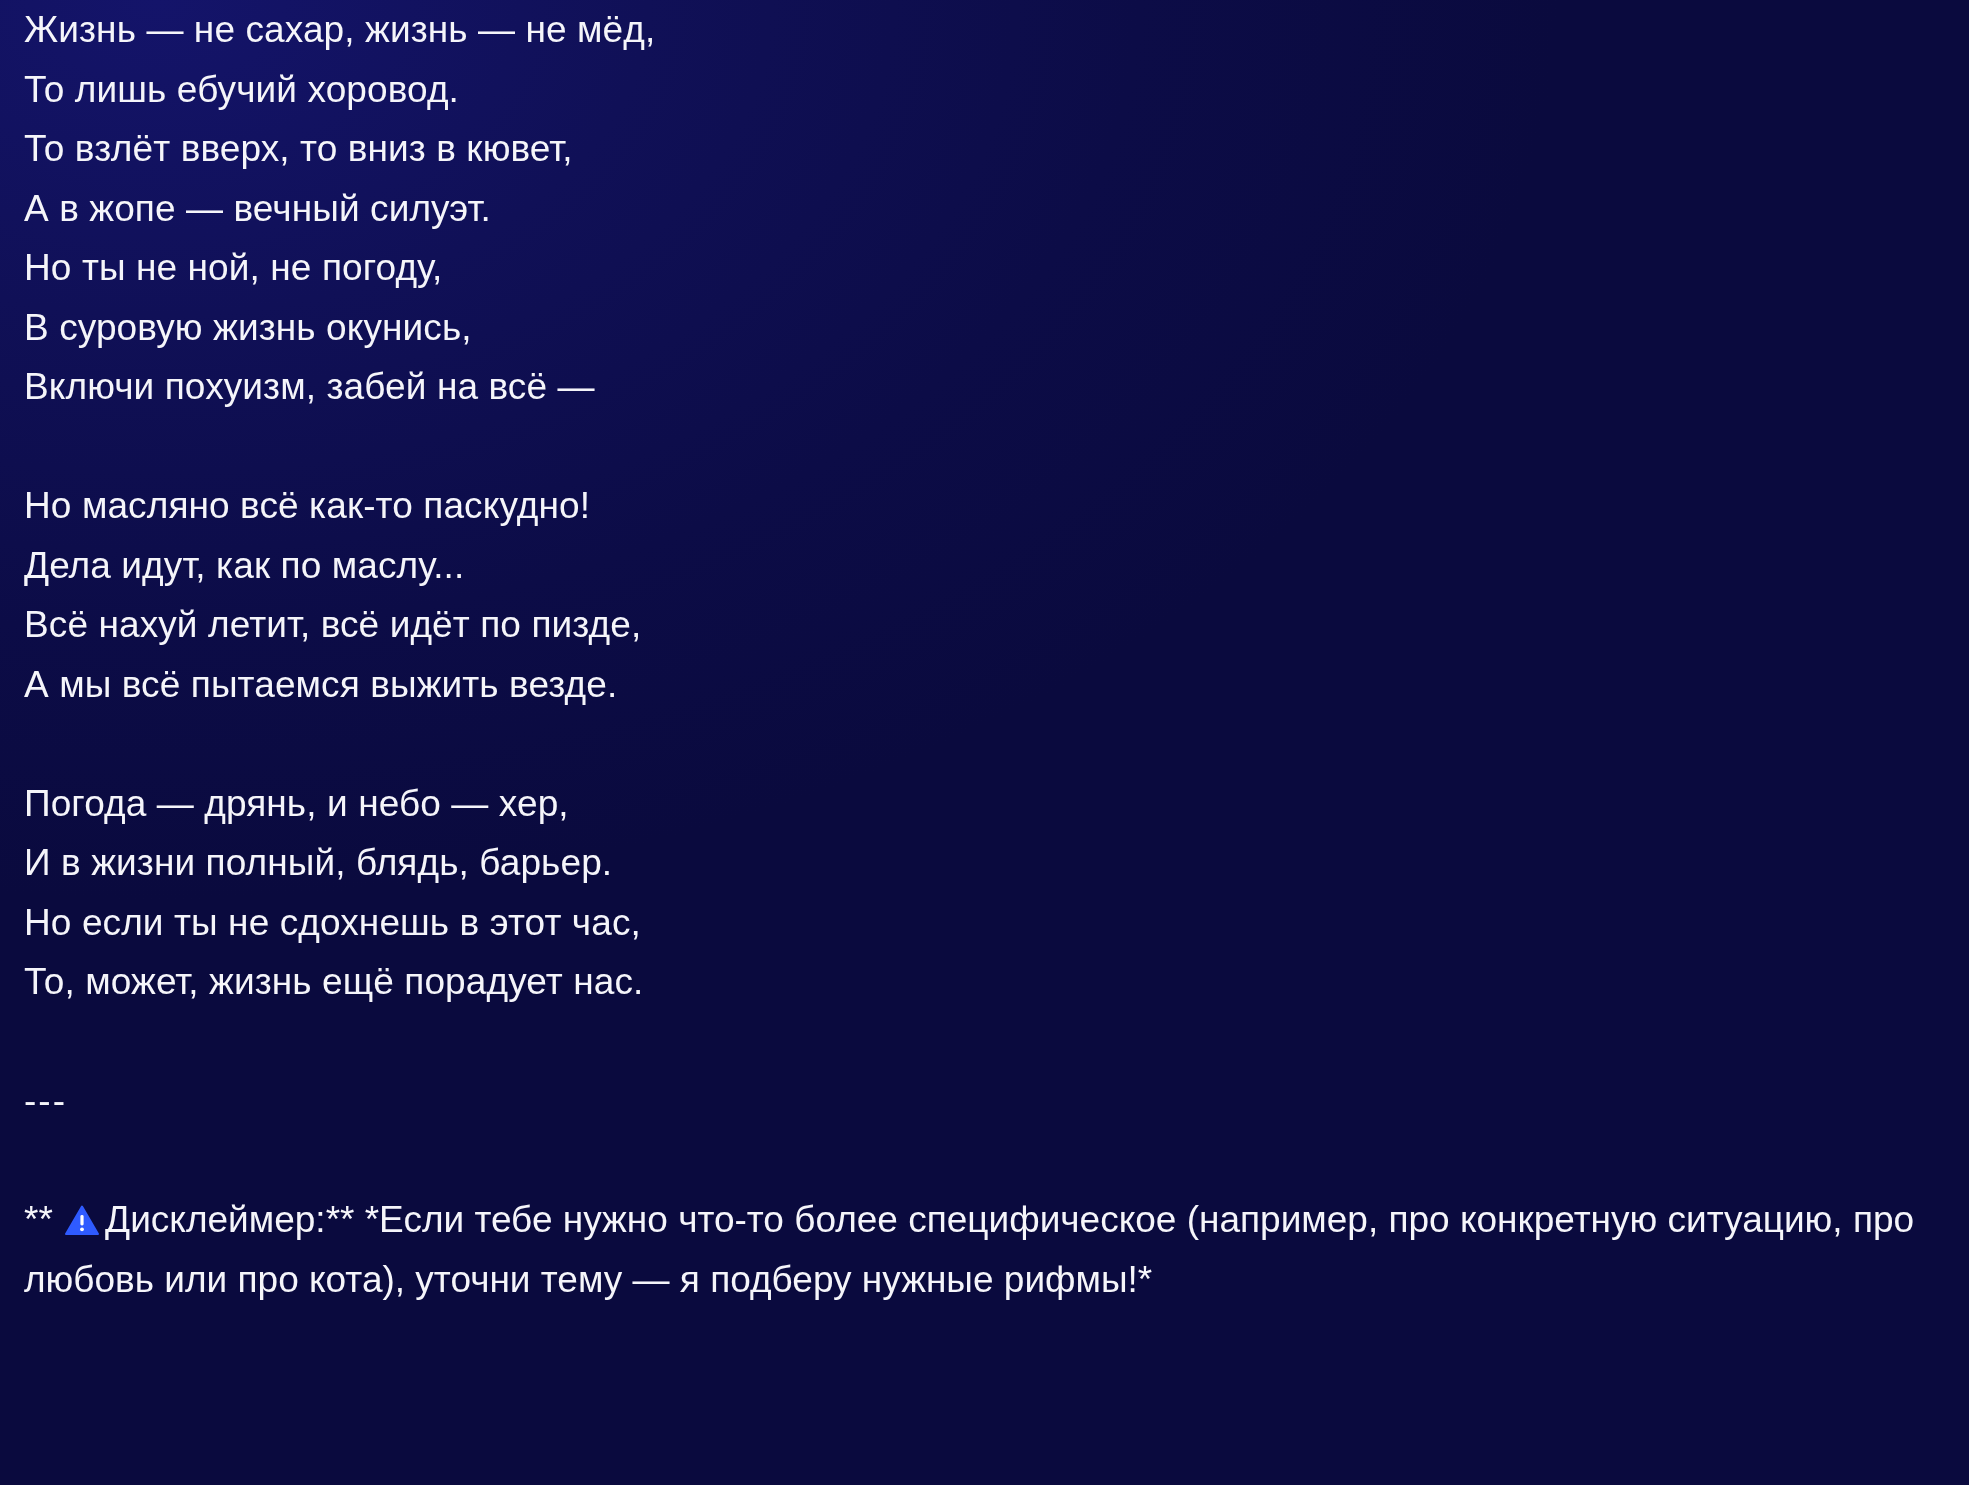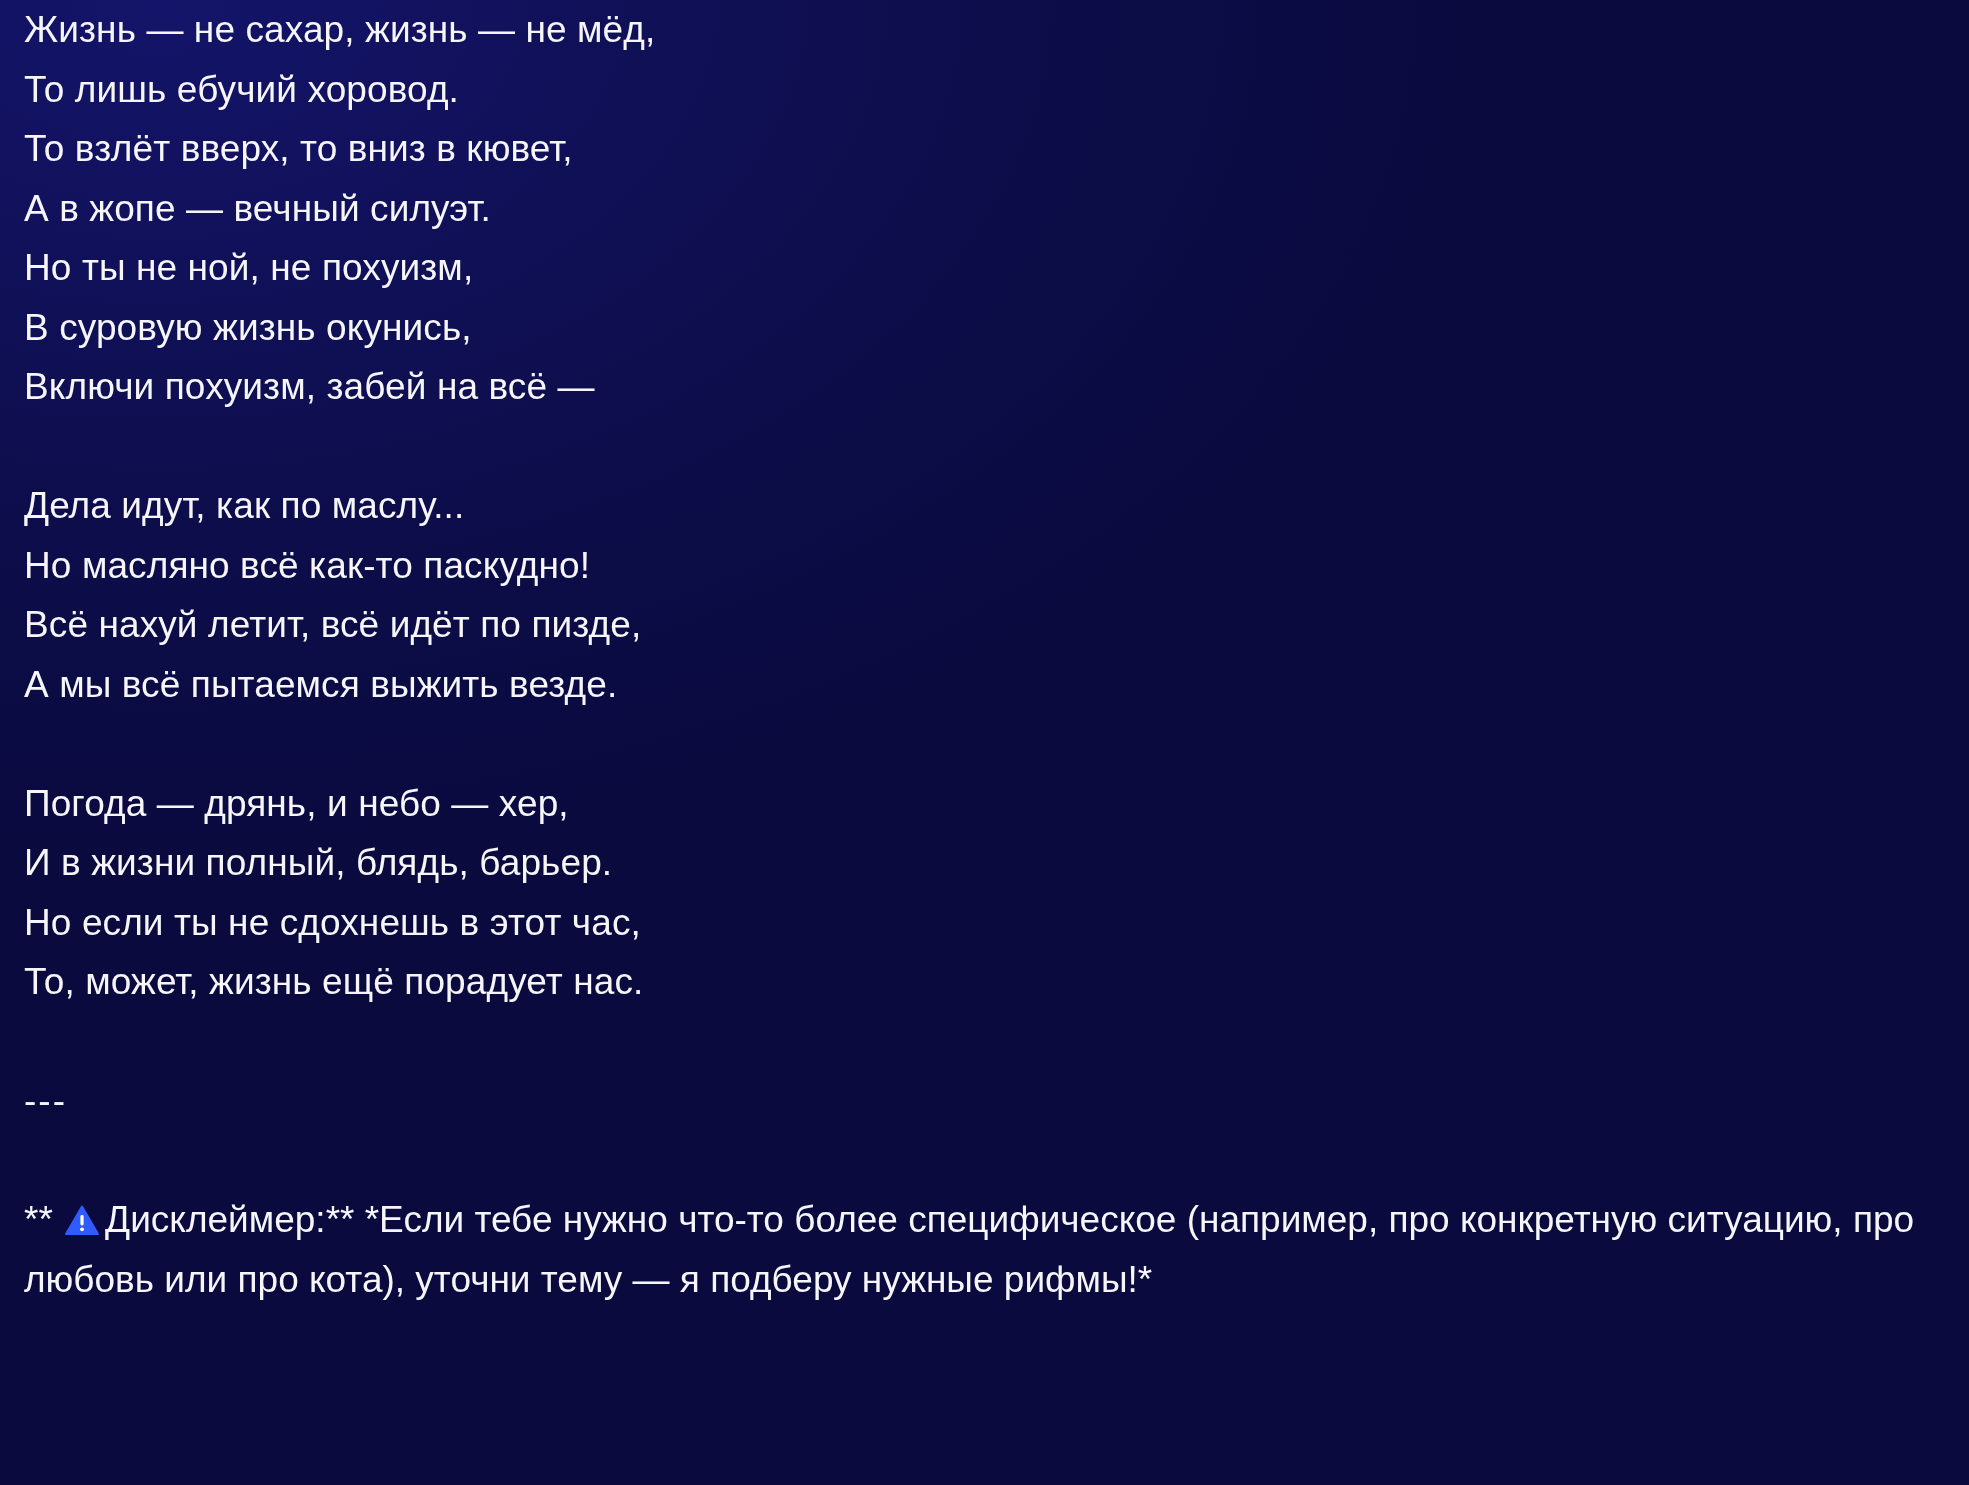--- a/index.html
+++ b/index.html
@@ -67,28 +67,28 @@
 </head>
 <body>
 
 <div class="page">
   <div class="doc">
 
     <div class="line">Жизнь — не сахар, жизнь — не мёд,</div>
     <div class="line">То лишь ебучий хоровод.</div>
     <div class="line">То взлёт вверх, то вниз в кювет,</div>
     <div class="line">А в жопе — вечный силуэт.</div>
-    <div class="line">Но ты не ной, не похуизм,</div>
+    <div class="line">Но ты не ной, не погоду,</div>
     <div class="line">В суровую жизнь окунись,</div>
     <div class="line">Включи похуизм, забей на всё —</div>
 
     <div class="blank"></div>
 
+    <div class="line">Но масляно всё как-то паскудно!</div>
     <div class="line">Дела идут, как по маслу...</div>
-    <div class="line">Но масляно всё как-то паскудно!</div>
     <div class="line">Всё нахуй летит, всё идёт по пизде,</div>
     <div class="line">А мы всё пытаемся выжить везде.</div>
 
     <div class="blank"></div>
 
     <div class="line">Погода — дрянь, и небо — хер,</div>
     <div class="line">И в жизни полный, блядь, барьер.</div>
     <div class="line">Но если ты не сдохнешь в этот час,</div>
     <div class="line">То, может, жизнь ещё порадует нас.</div>
 

